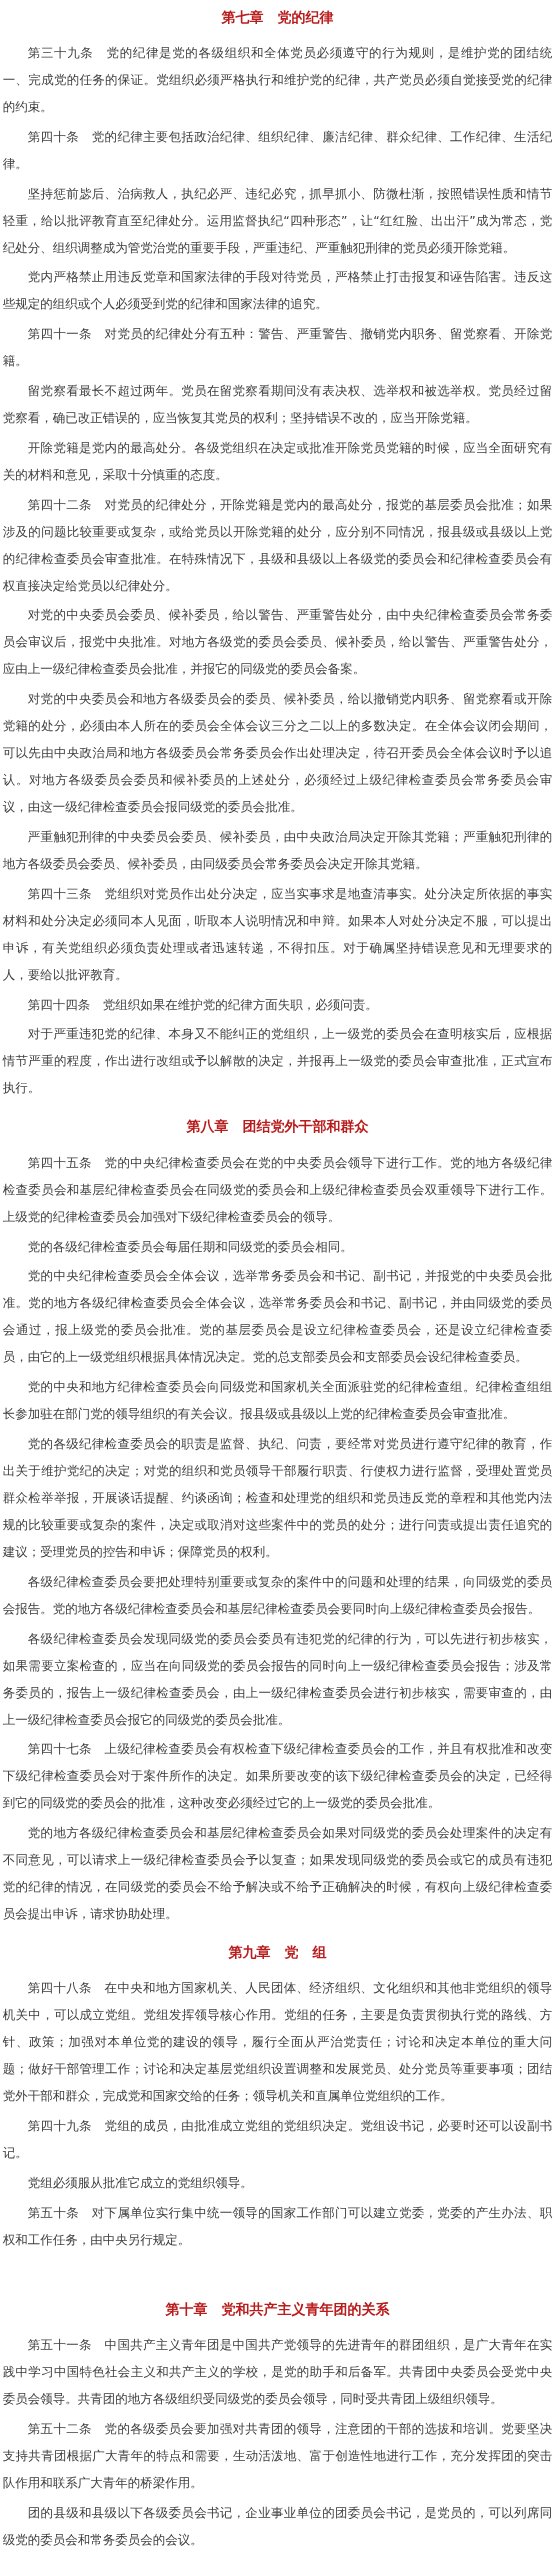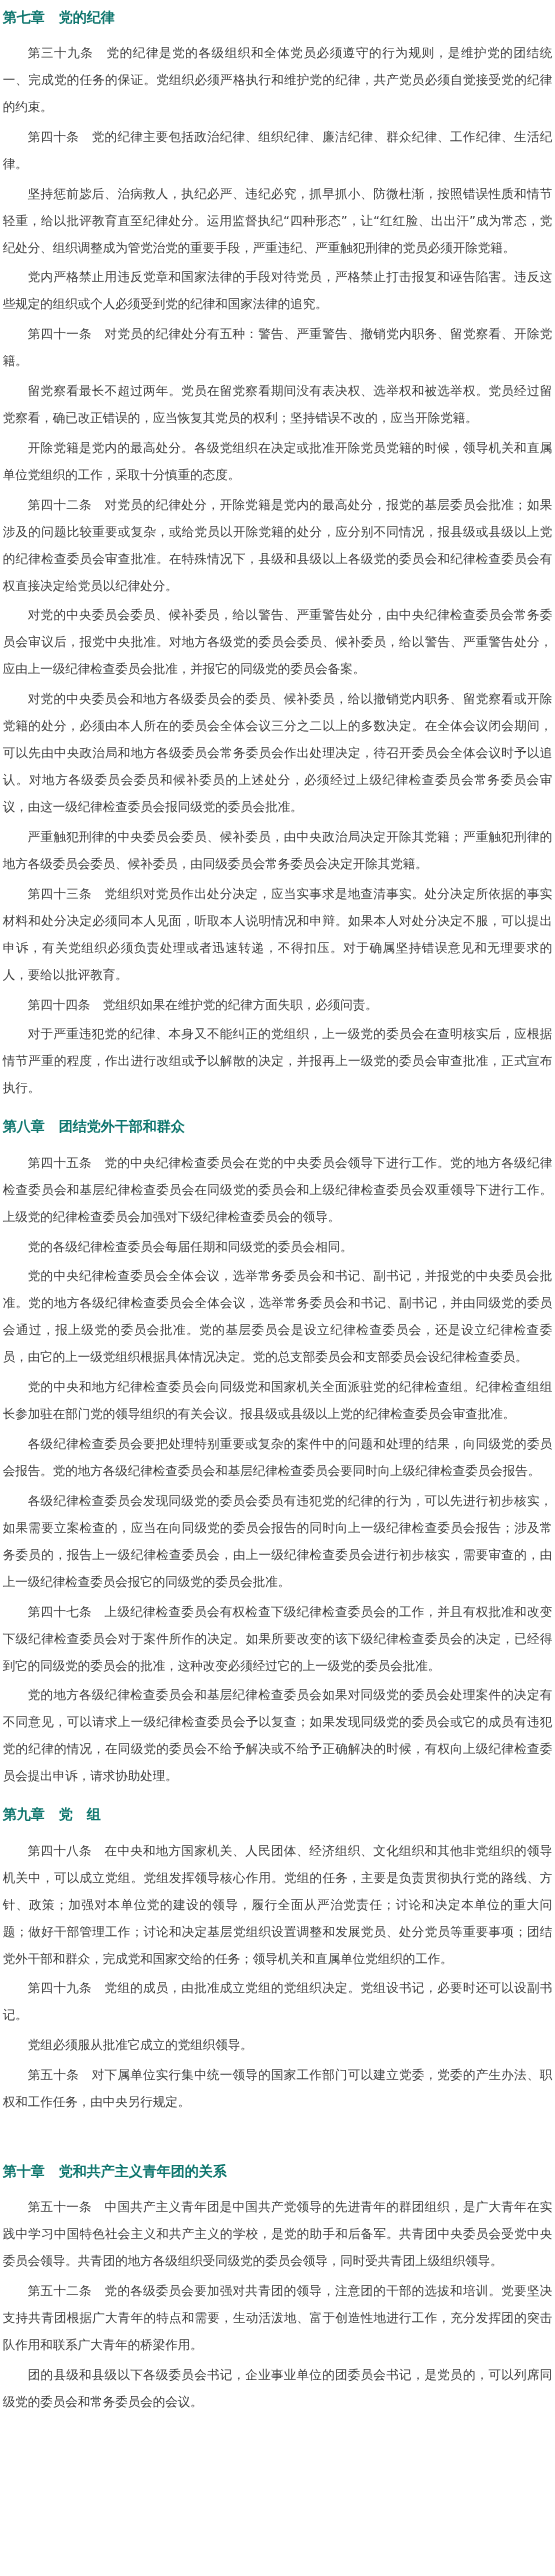--- a/index.html
+++ b/index.html
@@ -15,24 +15,24 @@
     padding: 1.9px 2.8px 28px 2.8px;
     background: #ffffff;
     font-family: "DejaVu Sans", "Liberation Sans", sans-serif;
     font-size: 12.5px;
     line-height: 27px;
     color: #3d3d3d;
     text-align: justify;
     overflow: hidden;
   }
   .chapter-heading {
-    text-align: left;
+    text-align: center;
     font-size: 14px;
     font-weight: bold;
-    color: #0f766e;
+    color: #b91c1c;
     margin: 12px 0 8.3px 0;
     line-height: 27px;
   }
   .chapter-section:first-child .chapter-heading {
     margin-top: 1.9px;
   }
   .chapter-section.extra-gap .chapter-heading {
     margin-top: 43px;
   }
   .para {
@@ -47,35 +47,36 @@
 <div class="doc">
   <div id="chapters-container">
       <section class="chapter-section">
         <h2 class="chapter-heading">第七章　党的纪律</h2>
         <p class="para">第三十九条　党的纪律是党的各级组织和全体党员必须遵守的行为规则，是维护党的团结统一、完成党的任务的保证。党组织必须严格执行和维护党的纪律，共产党员必须自觉接受党的纪律的约束。</p>
         <p class="para">第四十条　党的纪律主要包括政治纪律、组织纪律、廉洁纪律、群众纪律、工作纪律、生活纪律。</p>
         <p class="para">坚持惩前毖后、治病救人，执纪必严、违纪必究，抓早抓小、防微杜渐，按照错误性质和情节轻重，给以批评教育直至纪律处分。运用监督执纪“四种形态”，让“红红脸、出出汗”成为常态，党纪处分、组织调整成为管党治党的重要手段，严重违纪、严重触犯刑律的党员必须开除党籍。</p>
         <p class="para">党内严格禁止用违反党章和国家法律的手段对待党员，严格禁止打击报复和诬告陷害。违反这些规定的组织或个人必须受到党的纪律和国家法律的追究。</p>
         <p class="para">第四十一条　对党员的纪律处分有五种：警告、严重警告、撤销党内职务、留党察看、开除党籍。</p>
         <p class="para">留党察看最长不超过两年。党员在留党察看期间没有表决权、选举权和被选举权。党员经过留党察看，确已改正错误的，应当恢复其党员的权利；坚持错误不改的，应当开除党籍。</p>
-        <p class="para">开除党籍是党内的最高处分。各级党组织在决定或批准开除党员党籍的时候，领导机关和直属单位党组织的工作，采取十分慎重的态度。</p>
+        <p class="para">开除党籍是党内的最高处分。各级党组织在决定或批准开除党员党籍的时候，应当全面研究有关的材料和意见，采取十分慎重的态度。</p>
         <p class="para">第四十二条　对党员的纪律处分，开除党籍是党内的最高处分，报党的基层委员会批准；如果涉及的问题比较重要或复杂，或给党员以开除党籍的处分，应分别不同情况，报县级或县级以上党的纪律检查委员会审查批准。在特殊情况下，县级和县级以上各级党的委员会和纪律检查委员会有权直接决定给党员以纪律处分。</p>
         <p class="para">对党的中央委员会委员、候补委员，给以警告、严重警告处分，由中央纪律检查委员会常务委员会审议后，报党中央批准。对地方各级党的委员会委员、候补委员，给以警告、严重警告处分，应由上一级纪律检查委员会批准，并报它的同级党的委员会备案。</p>
         <p class="para">对党的中央委员会和地方各级委员会的委员、候补委员，给以撤销党内职务、留党察看或开除党籍的处分，必须由本人所在的委员会全体会议三分之二以上的多数决定。在全体会议闭会期间，可以先由中央政治局和地方各级委员会常务委员会作出处理决定，待召开委员会全体会议时予以追认。对地方各级委员会委员和候补委员的上述处分，必须经过上级纪律检查委员会常务委员会审议，由这一级纪律检查委员会报同级党的委员会批准。</p>
         <p class="para">严重触犯刑律的中央委员会委员、候补委员，由中央政治局决定开除其党籍；严重触犯刑律的地方各级委员会委员、候补委员，由同级委员会常务委员会决定开除其党籍。</p>
         <p class="para">第四十三条　党组织对党员作出处分决定，应当实事求是地查清事实。处分决定所依据的事实材料和处分决定必须同本人见面，听取本人说明情况和申辩。如果本人对处分决定不服，可以提出申诉，有关党组织必须负责处理或者迅速转递，不得扣压。对于确属坚持错误意见和无理要求的人，要给以批评教育。</p>
         <p class="para">第四十四条　党组织如果在维护党的纪律方面失职，必须问责。</p>
         <p class="para">对于严重违犯党的纪律、本身又不能纠正的党组织，上一级党的委员会在查明核实后，应根据情节严重的程度，作出进行改组或予以解散的决定，并报再上一级党的委员会审查批准，正式宣布执行。</p>
       </section>
       <section class="chapter-section">
         <h2 class="chapter-heading">第八章　团结党外干部和群众</h2>
         <p class="para">第四十五条　党的中央纪律检查委员会在党的中央委员会领导下进行工作。党的地方各级纪律检查委员会和基层纪律检查委员会在同级党的委员会和上级纪律检查委员会双重领导下进行工作。上级党的纪律检查委员会加强对下级纪律检查委员会的领导。</p>
         <p class="para">党的各级纪律检查委员会每届任期和同级党的委员会相同。</p>
         <p class="para">党的中央纪律检查委员会全体会议，选举常务委员会和书记、副书记，并报党的中央委员会批准。党的地方各级纪律检查委员会全体会议，选举常务委员会和书记、副书记，并由同级党的委员会通过，报上级党的委员会批准。党的基层委员会是设立纪律检查委员会，还是设立纪律检查委员，由它的上一级党组织根据具体情况决定。党的总支部委员会和支部委员会设纪律检查委员。</p>
         <p class="para">党的中央和地方纪律检查委员会向同级党和国家机关全面派驻党的纪律检查组。纪律检查组组长参加驻在部门党的领导组织的有关会议。报县级或县级以上党的纪律检查委员会审查批准。</p>
+        <p class="para">党的各级纪律检查委员会的职责是监督、执纪、问责，要经常对党员进行遵守纪律的教育，作出关于维护党纪的决定；对党的组织和党员领导干部履行职责、行使权力进行监督，受理处置党员群众检举举报，开展谈话提醒、约谈函询；检查和处理党的组织和党员违反党的章程和其他党内法规的比较重要或复杂的案件，决定或取消对这些案件中的党员的处分；进行问责或提出责任追究的建议；受理党员的控告和申诉；保障党员的权利。</p>
         <p class="para">各级纪律检查委员会要把处理特别重要或复杂的案件中的问题和处理的结果，向同级党的委员会报告。党的地方各级纪律检查委员会和基层纪律检查委员会要同时向上级纪律检查委员会报告。</p>
         <p class="para">各级纪律检查委员会发现同级党的委员会委员有违犯党的纪律的行为，可以先进行初步核实，如果需要立案检查的，应当在向同级党的委员会报告的同时向上一级纪律检查委员会报告；涉及常务委员的，报告上一级纪律检查委员会，由上一级纪律检查委员会进行初步核实，需要审查的，由上一级纪律检查委员会报它的同级党的委员会批准。</p>
         <p class="para">第四十七条　上级纪律检查委员会有权检查下级纪律检查委员会的工作，并且有权批准和改变下级纪律检查委员会对于案件所作的决定。如果所要改变的该下级纪律检查委员会的决定，已经得到它的同级党的委员会的批准，这种改变必须经过它的上一级党的委员会批准。</p>
         <p class="para">党的地方各级纪律检查委员会和基层纪律检查委员会如果对同级党的委员会处理案件的决定有不同意见，可以请求上一级纪律检查委员会予以复查；如果发现同级党的委员会或它的成员有违犯党的纪律的情况，在同级党的委员会不给予解决或不给予正确解决的时候，有权向上级纪律检查委员会提出申诉，请求协助处理。</p>
       </section>
       <section class="chapter-section">
         <h2 class="chapter-heading">第九章　党　组</h2>
         <p class="para">第四十八条　在中央和地方国家机关、人民团体、经济组织、文化组织和其他非党组织的领导机关中，可以成立党组。党组发挥领导核心作用。党组的任务，主要是负责贯彻执行党的路线、方针、政策；加强对本单位党的建设的领导，履行全面从严治党责任；讨论和决定本单位的重大问题；做好干部管理工作；讨论和决定基层党组织设置调整和发展党员、处分党员等重要事项；团结党外干部和群众，完成党和国家交给的任务；领导机关和直属单位党组织的工作。</p>
         <p class="para">第四十九条　党组的成员，由批准成立党组的党组织决定。党组设书记，必要时还可以设副书记。</p>
         <p class="para">党组必须服从批准它成立的党组织领导。</p>

